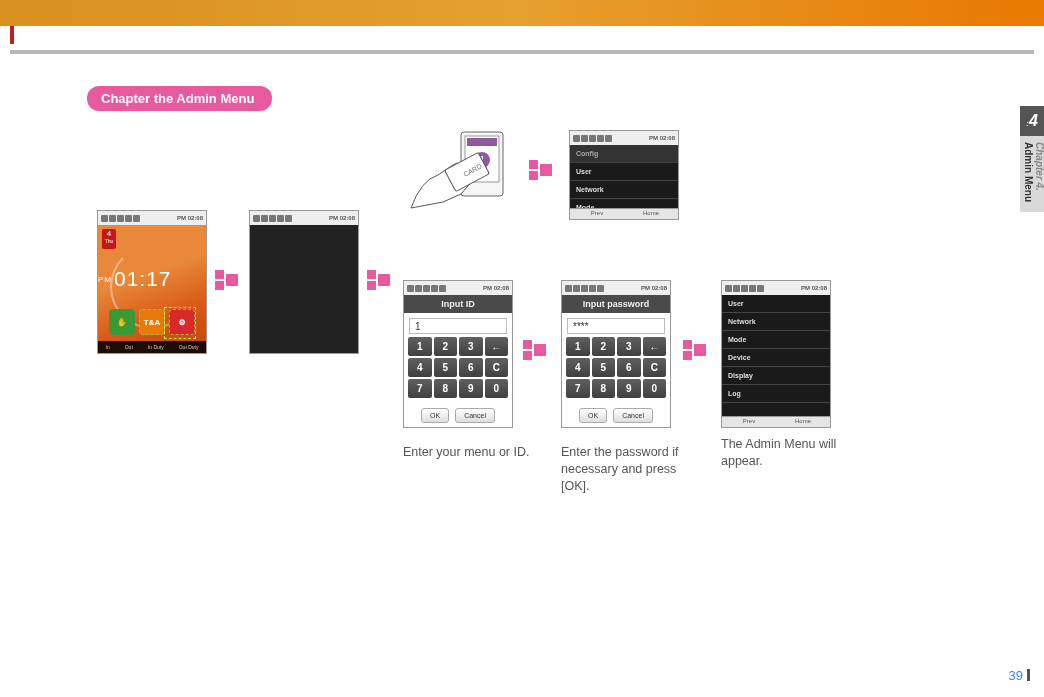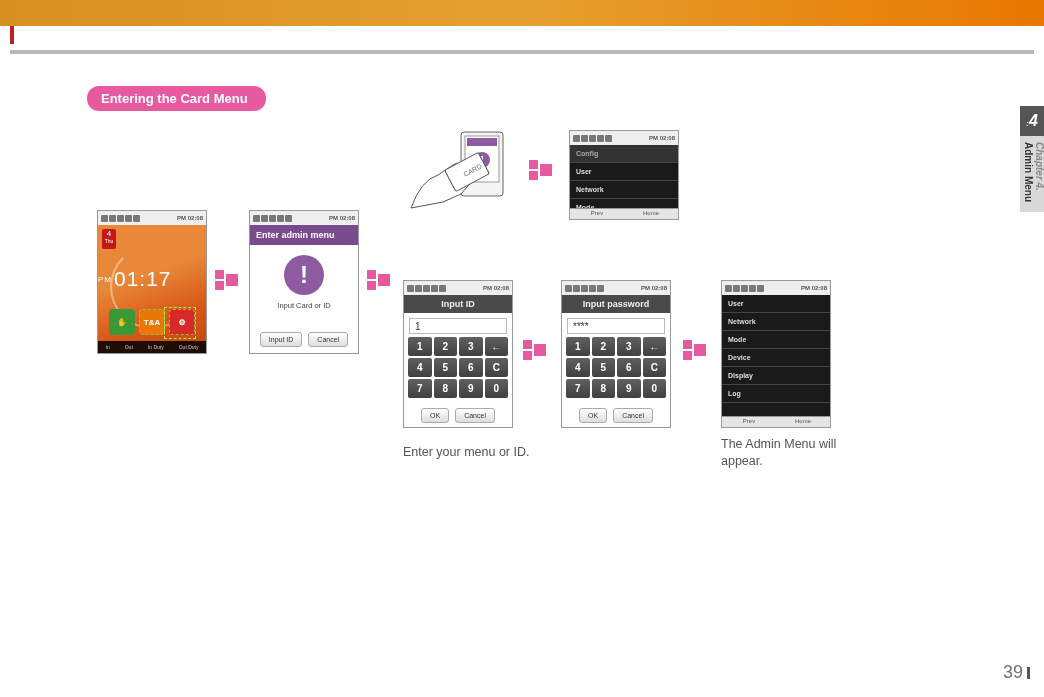--- a/index.html
+++ b/index.html
@@ -9,21 +9,21 @@
   .grey-line { position: absolute; top: 50px; left: 10px; right: 10px; height: 4px; background: #b8b8b8; }
 
   .section-badge { position: absolute; top: 86px; left: 87px; background: #e85aa0; color: #fff; font-weight: bold; font-size: 13px; padding: 5px 18px 5px 14px; border-radius: 12px; }
 
   .sidebar-tab { position: absolute; top: 106px; right: 0; width: 24px; }
   .tab4 { background: #555; color: #fff; font-weight: bold; font-style: italic; text-align: center; padding: 6px 0; font-size: 16px; writing-mode: horizontal-tb; }
   .tab-labels { writing-mode: vertical-rl; text-orientation: mixed; padding: 6px 3px 10px; font-size: 10px; background: #d9d9d9; color: #555; }
   .tab-chapter { font-style: italic; font-weight: bold; color: #888; }
   .tab-title { font-weight: bold; color: #333; }
 
-  .page-num { position: absolute; bottom: 14px; right: 14px; font-size: 18px; color: #737373; }
+  .page-num { position: absolute; bottom: 14px; right: 14px; font-size: 13px; color: #3b82f6; }
   .page-num .bar { display: inline-block; width: 3px; height: 12px; background: #555; vertical-align: -1px; margin-left: 4px; }
 
   .flow { position: absolute; top: 130px; left: 97px; width: 900px; }
 
   .cell { position: absolute; }
   .screen { border: 1px solid #999; background: #222; width: 110px; height: 144px; position: relative; overflow: hidden; }
   .cap { font-size: 12.5px; color: #555; line-height: 1.35; margin-top: 6px; width: 140px; }
 
   .arrow { position: absolute; display: flex; gap: 2px; }
   .sq { width: 9px; height: 9px; background: #e85aa0; }
@@ -82,21 +82,21 @@
   .screen.kp { width: 110px; height: 148px; }
 
 </style>
 </head>
 <body>
 
 <div class="top-bar"></div>
 <div class="red-tick"></div>
 <div class="grey-line"></div>
 
-<div class="section-badge">Entering the Card Menu</div>
+<div class="section-badge">Chapter the Admin Menu</div>
 
 <div class="sidebar-tab">
   <div class="tab4"><span style="font-size:8px;">:</span><span>4</span></div>
   <div class="tab-labels">
     <span class="tab-chapter">Chapter 4.</span><br>
     <span class="tab-title">Admin Menu</span>
   </div>
 </div>
 
 <div class="page-num"><span>39</span><span class="bar"></span></div>
@@ -153,29 +153,20 @@
       <div class="sbar">
           <div class="sbar-left">
             <div class="sdot"></div>
             <div class="sdot"></div>
             <div class="sdot"></div>
             <div class="sdot"></div>
             <div class="sdot"></div>
           </div>
           <div class="sbar-right">PM 02:08</div>
         </div>
-      <div class="s2-body">
-        <div class="s2-hdr">Enter admin menu</div>
-        <div class="s2-circ">!</div>
-        <div class="s2-txt">Input Card or ID</div>
-        <div class="s2-btns">
-          <div class="s2-btn">Input ID</div>
-          <div class="s2-btn">Cancel</div>
-        </div>
-      </div>
     </div>
   </div>
 
   <div class="arrow" style="left:270px; top:140px;">
     <div class="stack">
         <div class="sq"></div>
         <div class="sq"></div>
       </div>
     <div class="stack" style="justify-content:center">
         <div class="sq lg"></div>
@@ -310,20 +301,21 @@
           <div class="kp-key">8</div>
           <div class="kp-key">9</div>
           <div class="kp-key">0</div>
         </div>
         <div class="kp-btns">
           <div class="s2-btn">OK</div>
           <div class="s2-btn">Cancel</div>
         </div>
       </div>
     </div>
+    <div class="cap" style="margin-top:16px">Enter the password if necessary and press [OK].</div>
   </div>
 
   <div class="arrow" style="left:586px; top:210px;">
     <div class="stack">
         <div class="sq"></div>
         <div class="sq"></div>
       </div>
     <div class="stack" style="justify-content:center">
         <div class="sq lg"></div>
       </div>

